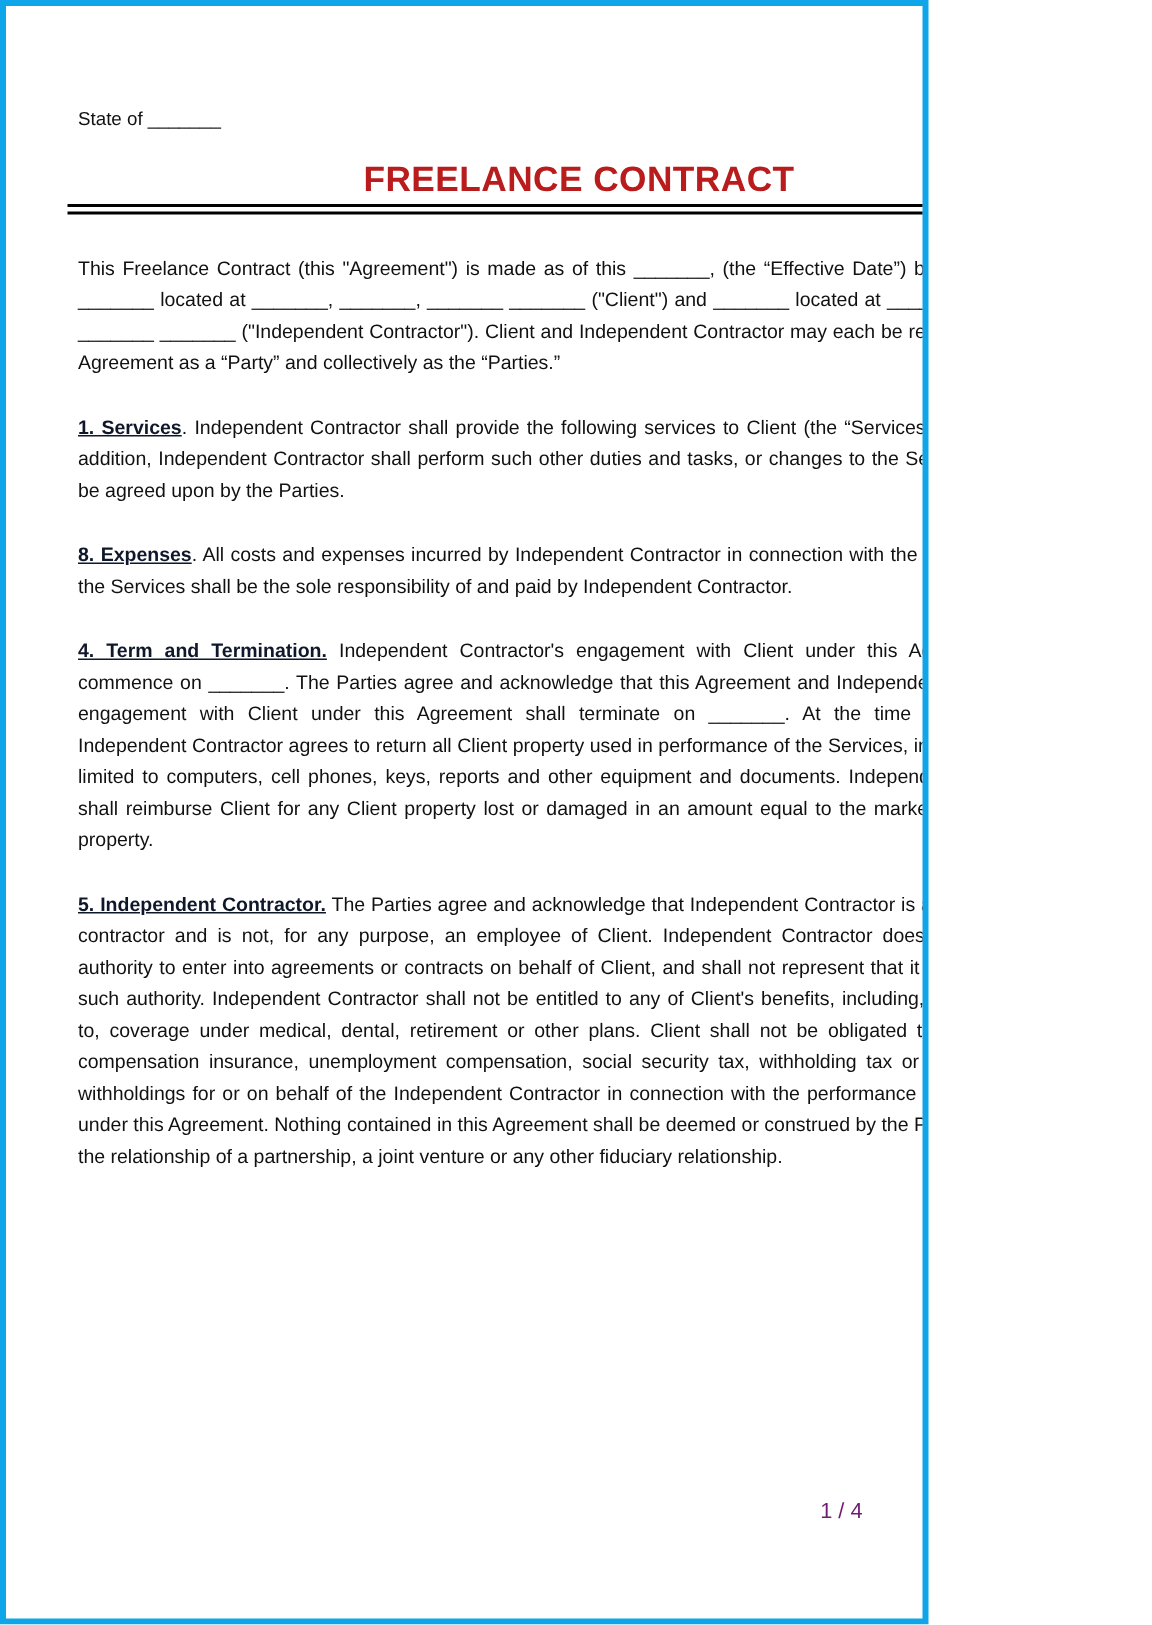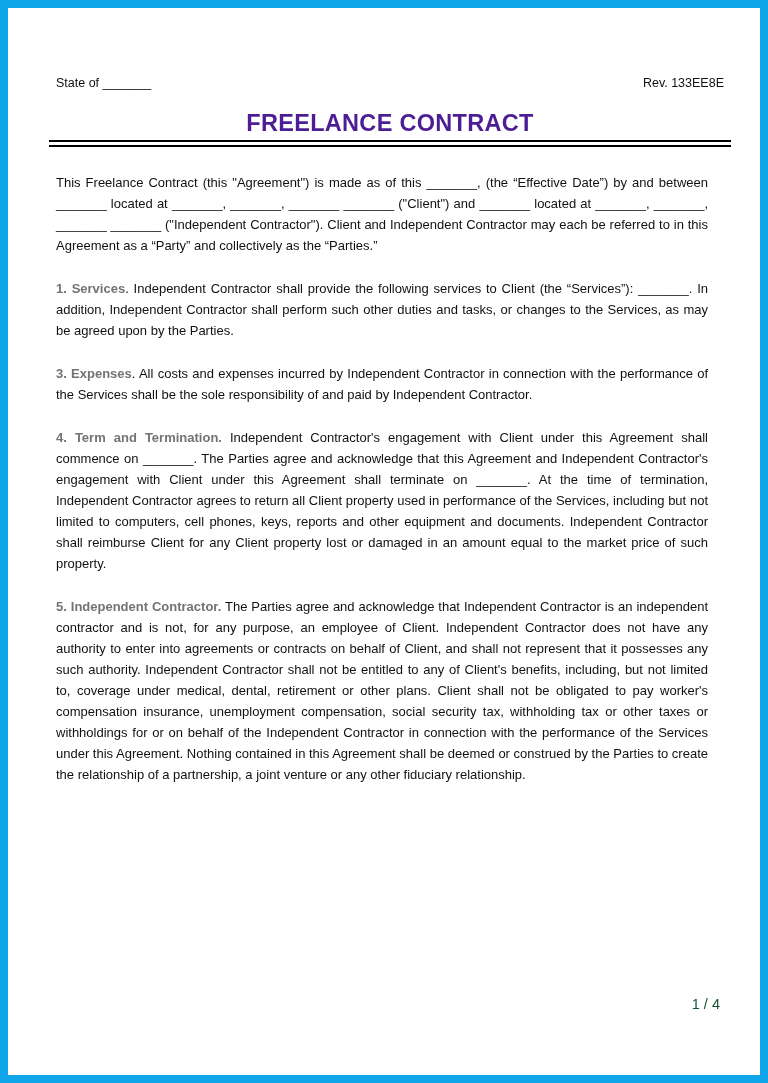--- a/index.html
+++ b/index.html
@@ -2,24 +2,24 @@
 <html><head>
 <meta charset="utf-8">
 <style>
   html, body {
     margin: 0;
     padding: 0;
     background: #ffffff;
   }
   .page {
     position: relative;
-    width: 768px;
+    width: 619px;
     height: 1083px;
     box-sizing: border-box;
-    border: 8px solid #0ea5e9;
+    border: 4px solid #0ea5e9;
     background: #ffffff;
     font-family: "Liberation Sans", sans-serif;
     color: #111111;
     overflow: hidden;
   }
   .content {
     position: absolute;
     left: 48px;
     top: 68px;
     width: 668px;
@@ -34,48 +34,48 @@
   .rev {
     margin-top: 0;
   }
   .doc-title {
     margin: 19px 0 0 0;
     text-align: center;
     font-size: 23.5px;
     line-height: 26px;
     font-weight: bold;
     letter-spacing: 0.3px;
-    color: #4c1d95;
+    color: #b91c1c;
   }
   .rule {
     margin: 4px -7px 0 -7px;
     height: 3px;
     border-top: 2.5px solid #000000;
     border-bottom: 2px solid #000000;
   }
   .para {
     margin: 22px 16px 0 0;
     font-size: 13px;
     line-height: 21px;
     text-align: justify;
   }
   .intro {
     margin-top: 25px;
   }
   .sub {
     margin-left: 19px;
   }
-  .para b { color: #737373; }
+  .para b { color: #0f172a; text-decoration: underline; }
   .pagenum {
     position: absolute;
     right: 40px;
     bottom: 62px;
     font-size: 14.5px;
     line-height: 17px;
-    color: #14532d;
+    color: #701a75;
   }
 </style>
 </head>
 <body>
 
 <div class="page">
   <div class="content">
 
     <div class="header-row">
       <span class="state">State of _______</span>
@@ -83,21 +83,21 @@
     </div>
 
     <div class="doc-title">FREELANCE CONTRACT</div>
     <div class="rule"></div>
 
     <p class="para intro">This Freelance Contract (this "Agreement") is made as of this _______, (the “Effective Date”) by and between _______ located at _______, _______, _______ _______ ("Client") and _______ located at _______, _______, _______ _______ ("Independent Contractor"). Client and Independent Contractor may each be referred to in this Agreement as a “Party” and collectively as the “Parties.”</p>
 
     <p class="para"><b>1. Services</b><span>. </span><span>Independent Contractor shall provide the following services to Client (the “Services”): _______. In addition, Independent Contractor shall perform such other duties and tasks, or changes to the Services, as may be agreed upon by the Parties.</span></p>
 
 
-    <p class="para"><b>3. Expenses</b><span>. </span><span>All costs and expenses incurred by Independent Contractor in connection with the performance of the Services shall be the sole responsibility of and paid by Independent Contractor.</span></p>
+    <p class="para"><b>8. Expenses</b><span>. </span><span>All costs and expenses incurred by Independent Contractor in connection with the performance of the Services shall be the sole responsibility of and paid by Independent Contractor.</span></p>
 
     <p class="para"><b>4. Term and Termination.</b><span> </span><span>Independent Contractor's engagement with Client under this Agreement shall commence on _______. The Parties agree and acknowledge that this Agreement and Independent Contractor's engagement with Client under this Agreement shall terminate on _______. At the time of termination, Independent Contractor agrees to return all Client property used in performance of the Services, including but not limited to computers, cell phones, keys, reports and other equipment and documents. Independent Contractor shall reimburse Client for any Client property lost or damaged in an amount equal to the market price of such property.</span></p>
 
     <p class="para"><b>5. Independent Contractor.</b><span> </span><span>The Parties agree and acknowledge that Independent Contractor is an independent contractor and is not, for any purpose, an employee of Client. Independent Contractor does not have any authority to enter into agreements or contracts on behalf of Client, and shall not represent that it possesses any such authority. Independent Contractor shall not be entitled to any of Client's benefits, including, but not limited to, coverage under medical, dental, retirement or other plans. Client shall not be obligated to pay worker's compensation insurance, unemployment compensation, social security tax, withholding tax or other taxes or withholdings for or on behalf of the Independent Contractor in connection with the performance of the Services under this Agreement. Nothing contained in this Agreement shall be deemed or construed by the Parties to create the relationship of a partnership, a joint venture or any other fiduciary relationship.</span></p>
 
 
 
   </div>
 
   <div class="pagenum">1 / 4</div>

